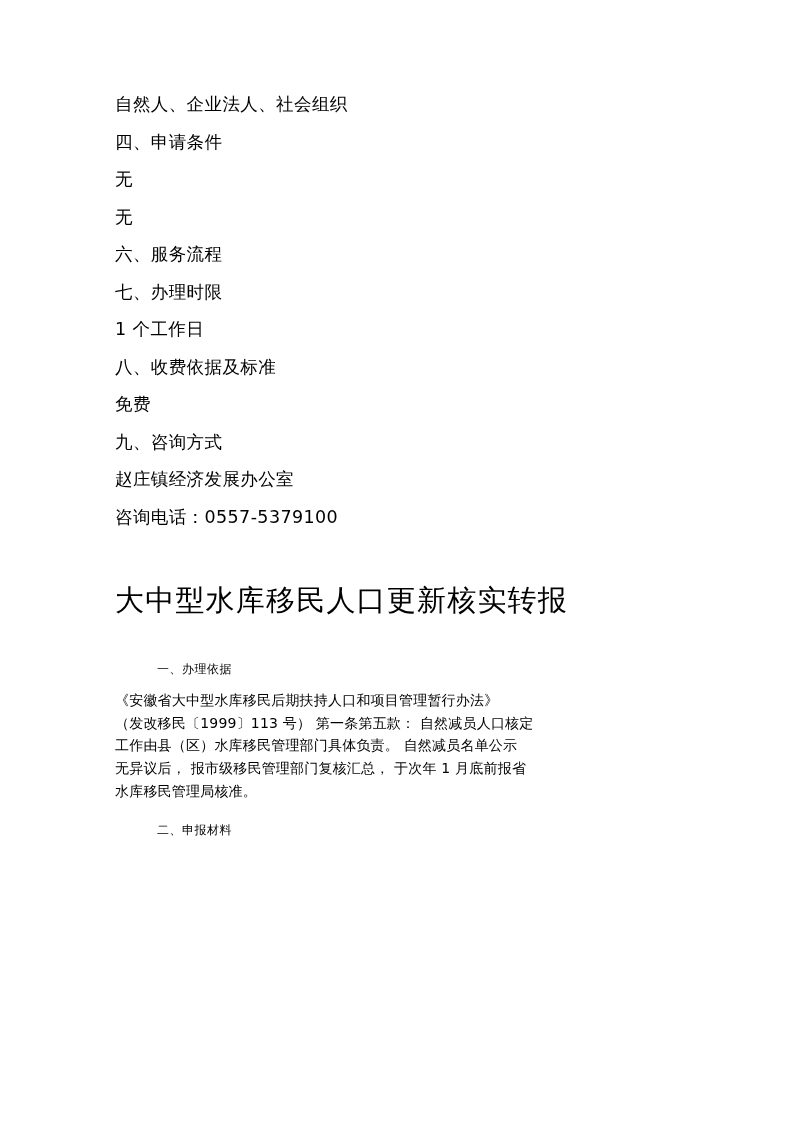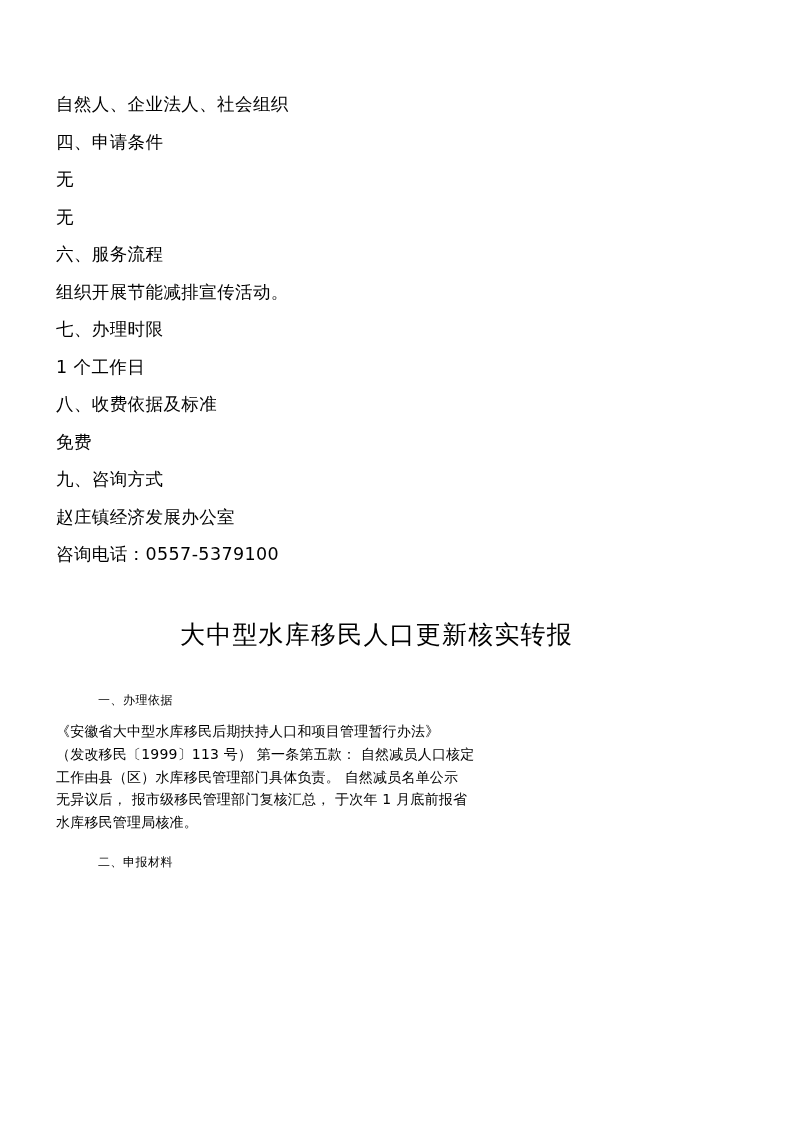--- a/index.html
+++ b/index.html
@@ -12,43 +12,42 @@
     height: 1122px;
     font-family: "DejaVu Sans", "Liberation Sans", sans-serif;
     color: #000000;
     overflow: hidden;
   }
   .page {
     position: relative;
     width: 793px;
     height: 1122px;
     box-sizing: border-box;
-    padding: 96px 96px 60px 56px;
+    padding: 96px 96px 60px 115px;
   }
   .doc-body {
     font-size: 17.5px;
     line-height: 1.0;
   }
   p.line {
     margin: 0;
     padding: 0;
   }
   
   .top-list p.line {
     margin: 0 0 20px 0;
     letter-spacing: 0.4px;
   }
   .indent-1 { padding-left: 14px; }
   .indent-0 { padding-left: 4px; }
 
   .title-block {
     margin-top: 52px;
     margin-bottom: 16px;
-    text-align: center;
-    font-size: 25px;
+    font-size: 29px;
     line-height: 1.55;
     letter-spacing: 1.2px;
   }
   .title-block .t-line { margin: 0; }
 
   .section-head {
     margin-top: 40px;
     margin-bottom: 14px;
     padding-left: 42px;
     font-size: 12px;
@@ -70,21 +69,20 @@
 <div class="page">
 
   <div class="doc-body">
 
     <div class="top-list">
       <p class="line indent-1">自然人、企业法人、社会组织</p>
       <p class="line indent-1">四、申请条件</p>
       <p class="line indent-1">无</p>
       <p class="line indent-1">无</p>
       <p class="line indent-1">六、服务流程</p>
-      <p class="line indent-0">组织开展节能减排宣传活动。</p>
       <p class="line indent-1">七、办理时限</p>
       <p class="line indent-0">1 个工作日</p>
       <p class="line indent-1">八、收费依据及标准</p>
       <p class="line indent-0">免费</p>
       <p class="line indent-1">九、咨询方式</p>
       <p class="line indent-0">赵庄镇经济发展办公室</p>
       <p class="line indent-0">咨询电话：0557-5379100</p>
     </div>
 
     <div class="title-block">

